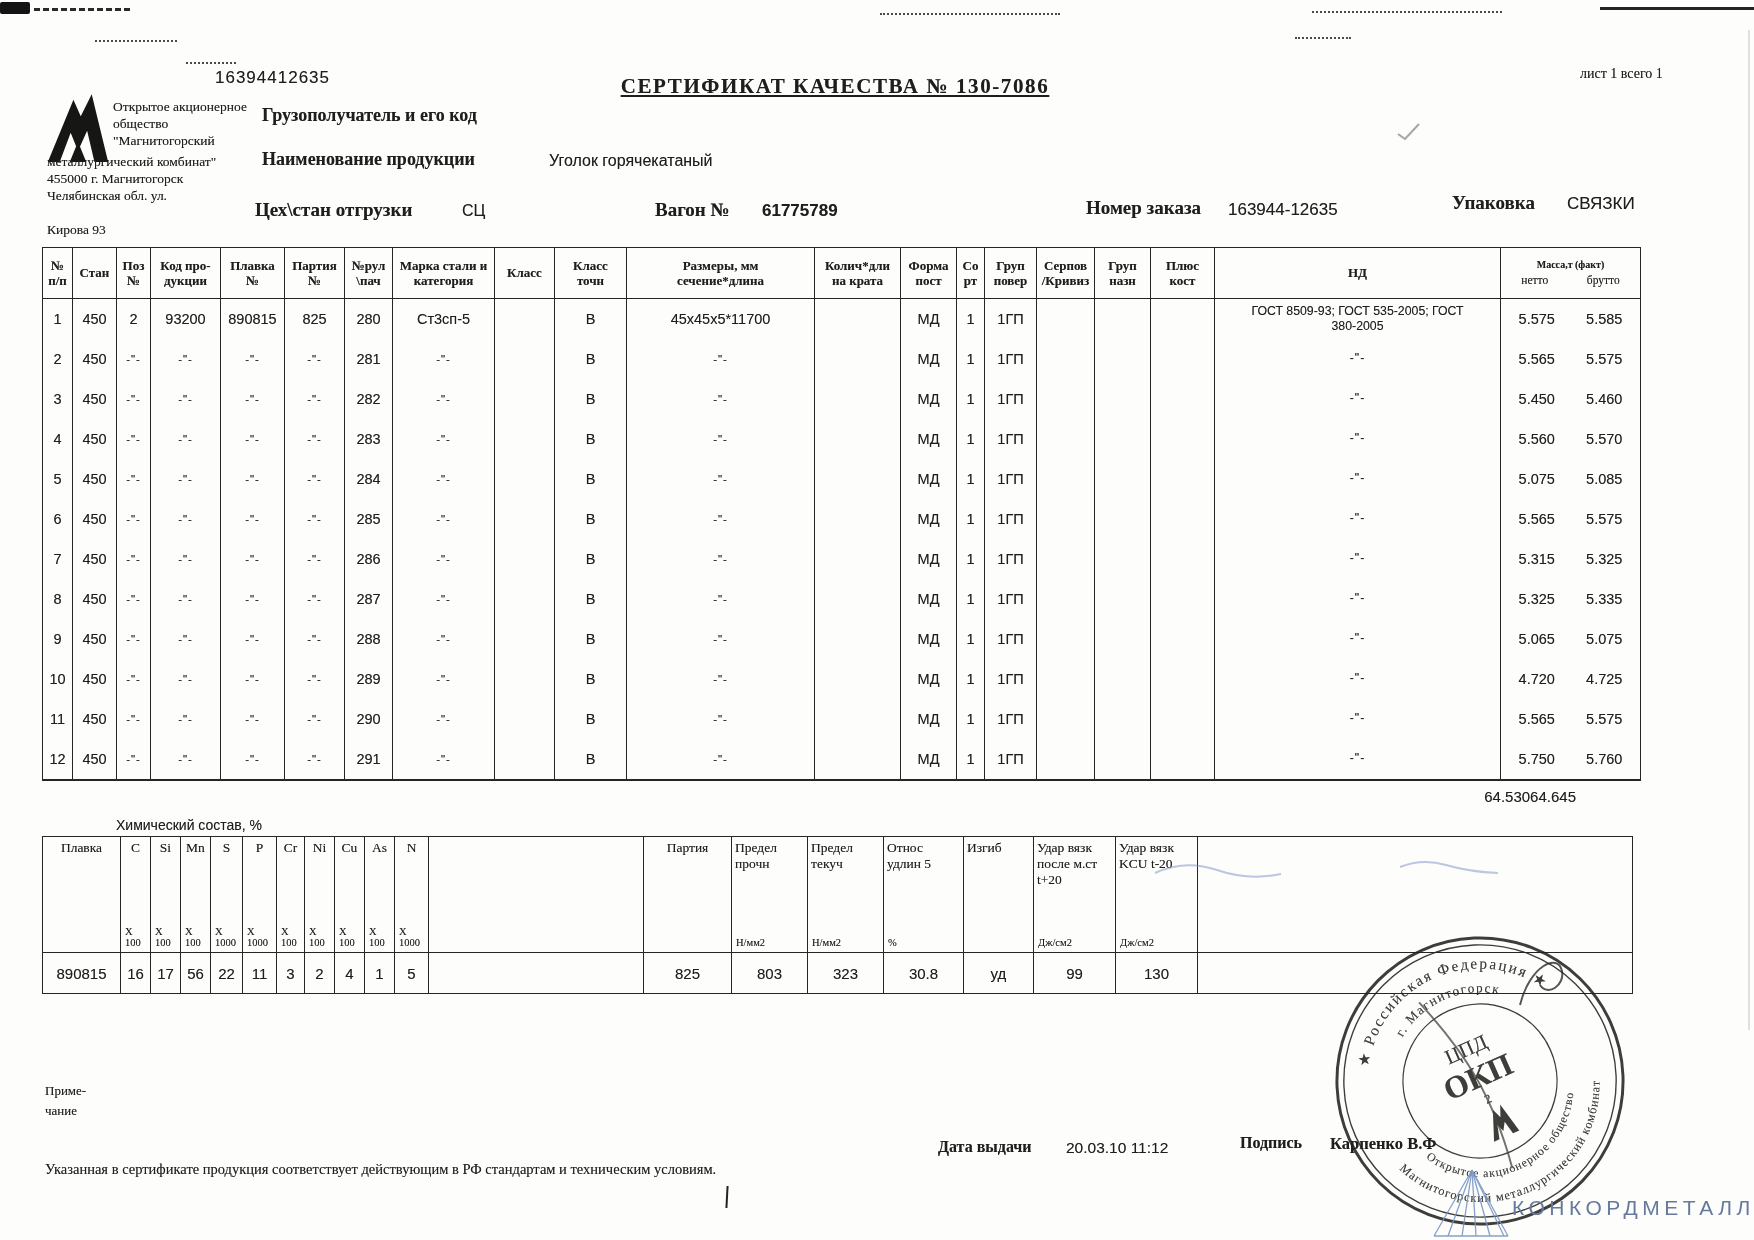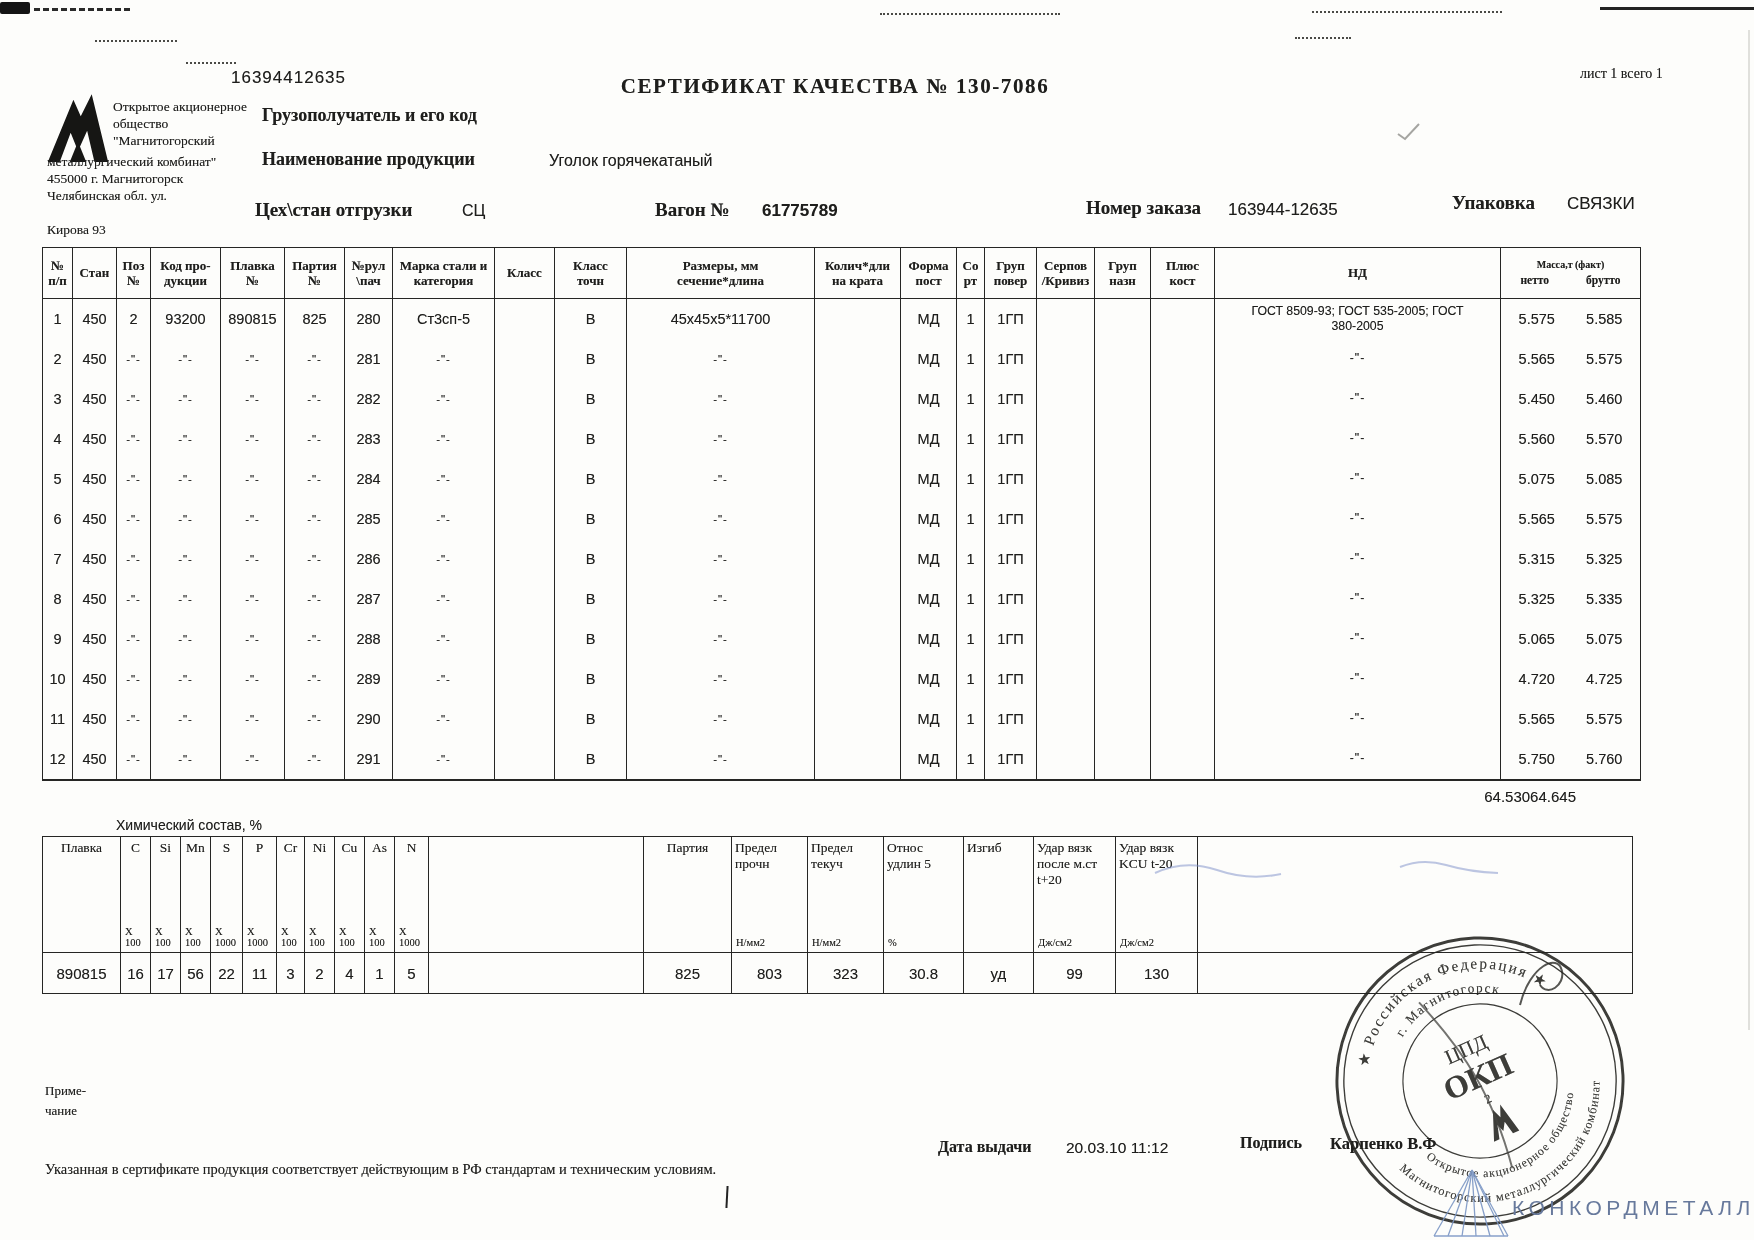--- a/index.html
+++ b/index.html
@@ -11,39 +11,39 @@
   
   .art{position:absolute;}
   .blob{background:#141414;border-radius:2px;}
   .dash{border-top:3px dashed #2a2a2a;}
   .dot{border-top:2px dotted #4a4a46;}
   .solid{background:#232323;}
   .vline{background:#c9c9c2;opacity:.55;}
 
   
   .doc-number{font-family:"Liberation Sans",sans-serif;font-size:17px;letter-spacing:1px;}
-  .cert-title{font-size:21px;font-weight:700;letter-spacing:1.6px;}
+  .cert-title{font-size:21px;font-weight:700;letter-spacing:1.6px;text-decoration:underline;}
   .sheet{font-size:14px;}
   .company{font-size:13.5px;line-height:1.25;}
   .lbl{font-size:18px;font-weight:700;}
   .val{font-family:"Liberation Sans",sans-serif;font-size:16px;}
 
   
   table{border-collapse:collapse;table-layout:fixed;}
   .mtable{position:absolute;left:42px;top:247px;width:1598px;}
   .mtable th{border:1.7px solid #262624;font:700 13px/1.18 "Liberation Serif",serif;
              text-align:center;vertical-align:middle;white-space:pre-line;height:48px;padding:1px;}
   .mtable td{border-left:1.7px solid #262624;border-right:1.7px solid #262624;
              font:14.5px "Liberation Sans",sans-serif;text-align:center;vertical-align:middle;
              height:40px;padding:0 2px;overflow:hidden;}
   .mtable tbody tr:last-child td{border-bottom:2px solid #262624;}
   .mtable td.dit{font-size:11.5px;letter-spacing:1px;color:#20201e;}
   .mtable td.nd{font-size:12.3px;line-height:1.25;white-space:pre-line;}
   .mass-title{font-weight:700;font-size:10px;}
-  .mass-sub{display:flex;justify-content:space-around;font-weight:700;font-size:11.5px;margin-top:3px;}
+  .mass-sub{display:flex;justify-content:space-around;font-weight:400;font-size:11.5px;margin-top:3px;}
   .mass-cell{display:flex;justify-content:space-around;}
   .totals{left:1424px;top:788px;width:148px;display:flex;justify-content:flex-end;
           padding:0 4px;font:15px "Liberation Sans",sans-serif;}
 
   
   .ctable{position:absolute;left:42px;top:836px;width:1590px;}
   .ctable th{border:1.7px solid #262624;vertical-align:top;height:110px;padding:3px 3px 2px 3px;
              font:13.5px/1.2 "Liberation Serif",serif;font-weight:400;}
   .ctable th .cl{white-space:pre-line;text-align:center;}
   .ctable th.wl .cl{text-align:left;}
@@ -81,21 +81,21 @@
   <div class="art dot" style="left:1312px;top:11px;width:190px;"></div>
   <div class="art solid" style="left:1600px;top:7px;width:154px;height:3px;"></div>
   <div class="art dot" style="left:1295px;top:37px;width:56px;"></div>
   <div class="art dot" style="left:186px;top:62px;width:50px;"></div>
   <div class="art vline" style="left:1748px;top:30px;width:1.5px;height:1000px;"></div>
   <div class="art solid" style="left:726px;top:1186px;width:2px;height:22px;transform:rotate(3deg);"></div>
   <svg class="abs" style="left:1396px;top:122px;" width="26" height="20">
     <path d="M2 12 L9 17 L23 2" stroke="#6a6a66" stroke-width="2" fill="none" opacity=".6"></path>
   </svg>
 
-  <div class="abs doc-number" style="left:215px;top:68px;margin-left:16px;">16394412635</div>
+  <div class="abs doc-number" style="left:215px;top:68px;">16394412635</div>
   <div class="abs cert-title" style="left:600px;top:74px;width:470px;text-align:center;">СЕРТИФИКАТ КАЧЕСТВА № 130-7086</div>
   <div class="abs sheet" style="left:1580px;top:66px;">лист 1 всего 1</div>
 
   <svg class="abs" style="left:46px;top:94px;" width="64" height="70" viewBox="0 0 70 76">
     <path d="M2 74 L30 6 L38 24 L50 0 L68 74 L53 74 L45 40 L35 62 L27 42 L15 74 Z" fill="#161614"></path>
     <path d="M26 74 L35 52 L44 74 Z" fill="#161614"></path>
   </svg>
 
   <div class="abs company" style="left:113px;top:99px;">Открытое акционерное</div>
   <div class="abs company" style="left:113px;top:116px;">общество</div>

